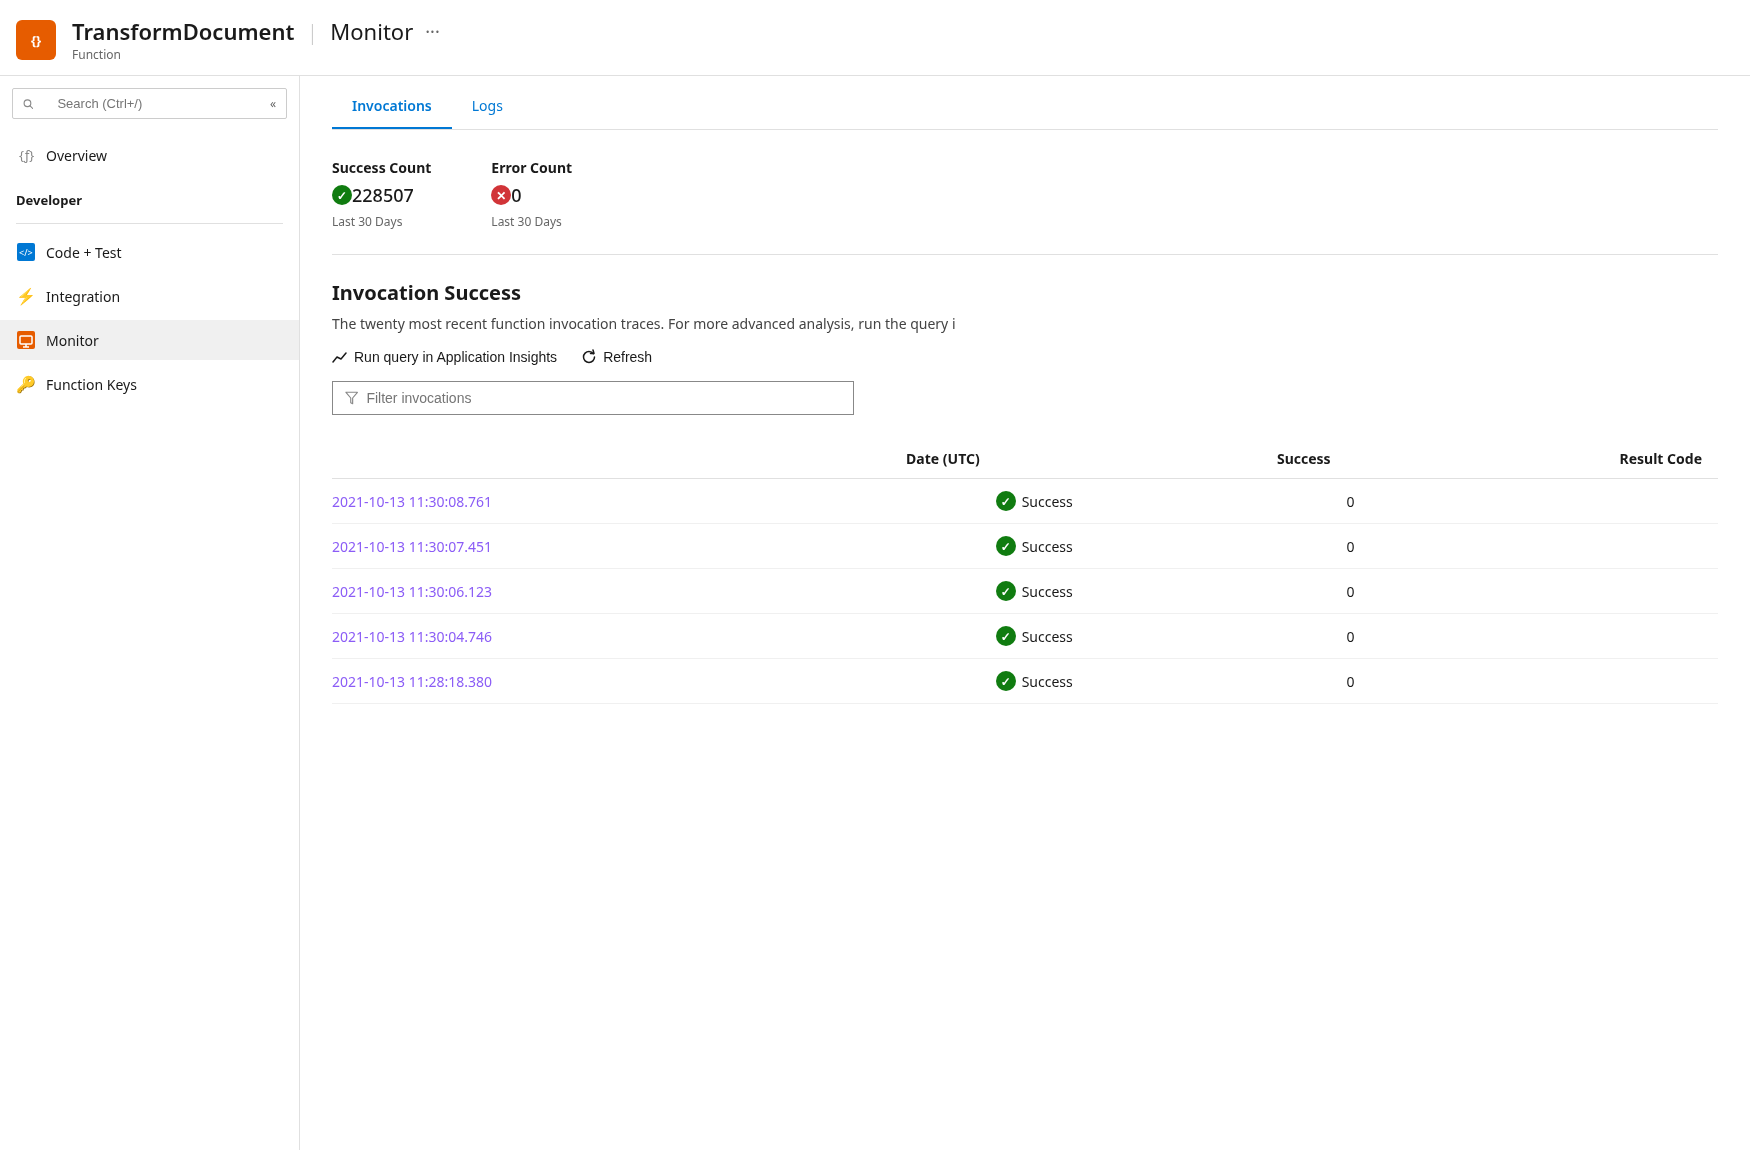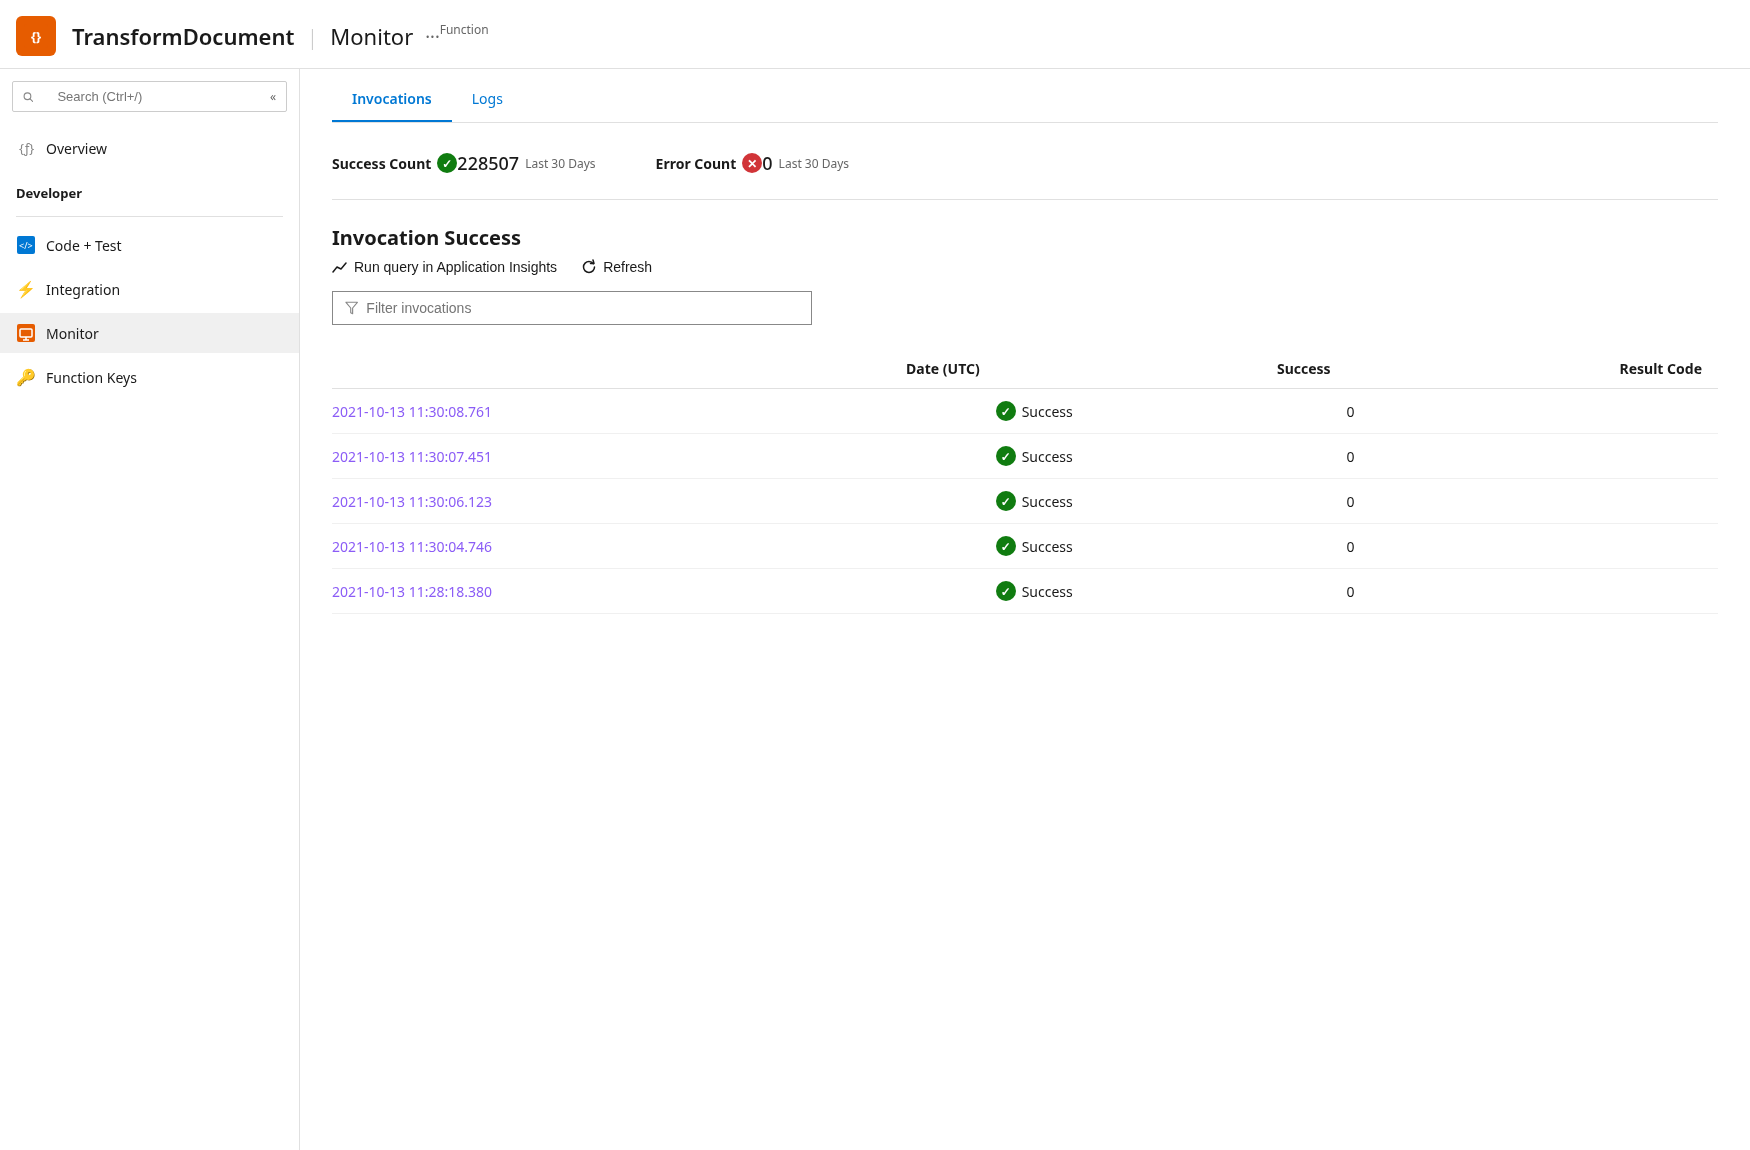--- a/index.html
+++ b/index.html
@@ -2,21 +2,21 @@
 <html><head>
   <meta charset="utf-8">
   <style>
     * { box-sizing: border-box; margin: 0; padding: 0; }
     body { font-family: 'Segoe UI', system-ui, sans-serif; font-size: 14px; color: #1a1a1a; background: #fff; display: flex; flex-direction: column; height: 1150px; width: 1750px; overflow: hidden; }
 
     
     .header { display: flex; align-items: center; padding: 16px 24px 12px 16px; border-bottom: 1px solid #e0e0e0; gap: 16px; }
     .header-icon { width: 40px; height: 40px; background: #e65c00; border-radius: 6px; display: flex; align-items: center; justify-content: center; flex-shrink: 0; }
     .header-icon svg { width: 24px; height: 24px; }
-    .header-title-block { display: flex; flex-direction: row; }
+    .header-title-block { display: flex; flex-direction: column; }
     .header-title { font-size: 22px; font-weight: 600; color: #1a1a1a; }
     .header-subtitle { font-size: 12px; color: #666; }
     .header-separator { font-size: 22px; color: #ccc; margin: 0 8px; font-weight: 300; }
     .header-section { font-size: 22px; font-weight: 400; color: #1a1a1a; }
     .header-ellipsis { font-size: 18px; color: #666; margin-left: 8px; cursor: pointer; }
 
     
     .main-layout { display: flex; flex: 1; overflow: hidden; }
 
     
@@ -35,36 +35,36 @@
     
     .content { flex: 1; padding: 0 32px 32px 32px; overflow-y: auto; }
 
     
     .tabs { display: flex; gap: 0; border-bottom: 1px solid #e0e0e0; margin-bottom: 28px; padding-top: 8px; }
     .tab { padding: 12px 20px; font-size: 14px; cursor: pointer; color: #0078d4; border-bottom: 2px solid transparent; }
     .tab.active { border-bottom: 2px solid #0078d4; font-weight: 600; }
 
     
     .stats-row { display: flex; gap: 60px; margin-bottom: 24px; }
-    .stat-block { display: flex; gap: 6px; align-items: center; }
+    .stat-block { display: flex; flex-direction: column; gap: 6px; }
     .stat-label { font-size: 14px; font-weight: 700; color: #1a1a1a; }
     .stat-value-row { display: flex; align-items: center; gap: 0; font-size: 18px; font-weight: 400; }
     .stat-sublabel { font-size: 12px; color: #666; }
     .divider-h { height: 1px; background: #e0e0e0; margin-bottom: 24px; }
 
     
     .section-title { font-size: 20px; font-weight: 700; color: #1a1a1a; margin-bottom: 8px; }
     .section-desc { font-size: 14px; color: #444; margin-bottom: 16px; }
 
     
     .toolbar { display: flex; align-items: center; gap: 24px; margin-bottom: 16px; }
     .toolbar-btn { display: flex; align-items: center; gap: 6px; font-size: 14px; color: #1a1a1a; cursor: pointer; background: none; border: none; padding: 0; }
 
     
-    .filter-bar { display: flex; align-items: center; border: 1px solid #888; padding: 8px 12px; gap: 8px; width: 480px; margin-bottom: 24px; }
+    .filter-bar { display: flex; align-items: center; border: 1px solid #888; padding: 8px 12px; gap: 8px; width: 522px; margin-bottom: 24px; }
     .filter-bar input { border: none; outline: none; font-size: 14px; color: #666; width: 100%; background: transparent; }
 
     
     .table { width: 100%; border-collapse: collapse; }
     .table th { text-align: right; font-size: 14px; font-weight: 700; padding: 10px 16px 10px 0; border-bottom: 1px solid #e0e0e0; color: #1a1a1a; }
     .table td { padding: 12px 16px 12px 0; font-size: 14px; border-bottom: 1px solid #f0f0f0; color: #1a1a1a; vertical-align: middle; }
     .table td a { color: #8b5cf6; text-decoration: none; }
     .success-row { display: flex; align-items: center; gap: 6px; }
 
     
@@ -177,20 +177,21 @@
           <div class="error-circle"></div>
           <span style="font-size:18px;font-weight:500;">0</span>
         </div>
         <div class="stat-sublabel">Last 30 Days</div>
       </div>
     </div>
 
     <div class="divider-h"></div>
 
     <div class="section-title">Invocation Success</div>
+    <div class="section-desc">The twenty most recent function invocation traces. For more advanced analysis, run the query i</div>
 
     <div class="toolbar">
       <button class="toolbar-btn">
         <svg width="16" height="16" viewBox="0 0 16 16" fill="none">
           <polyline points="1,13 5,8 9,10 14,4" stroke="#1a1a1a" stroke-width="1.5" fill="none" stroke-linecap="round" stroke-linejoin="round"></polyline>
         </svg>
         <span>Run query in Application Insights</span>
       </button>
       <button class="toolbar-btn">
         <svg width="16" height="16" viewBox="0 0 16 16" fill="none">

